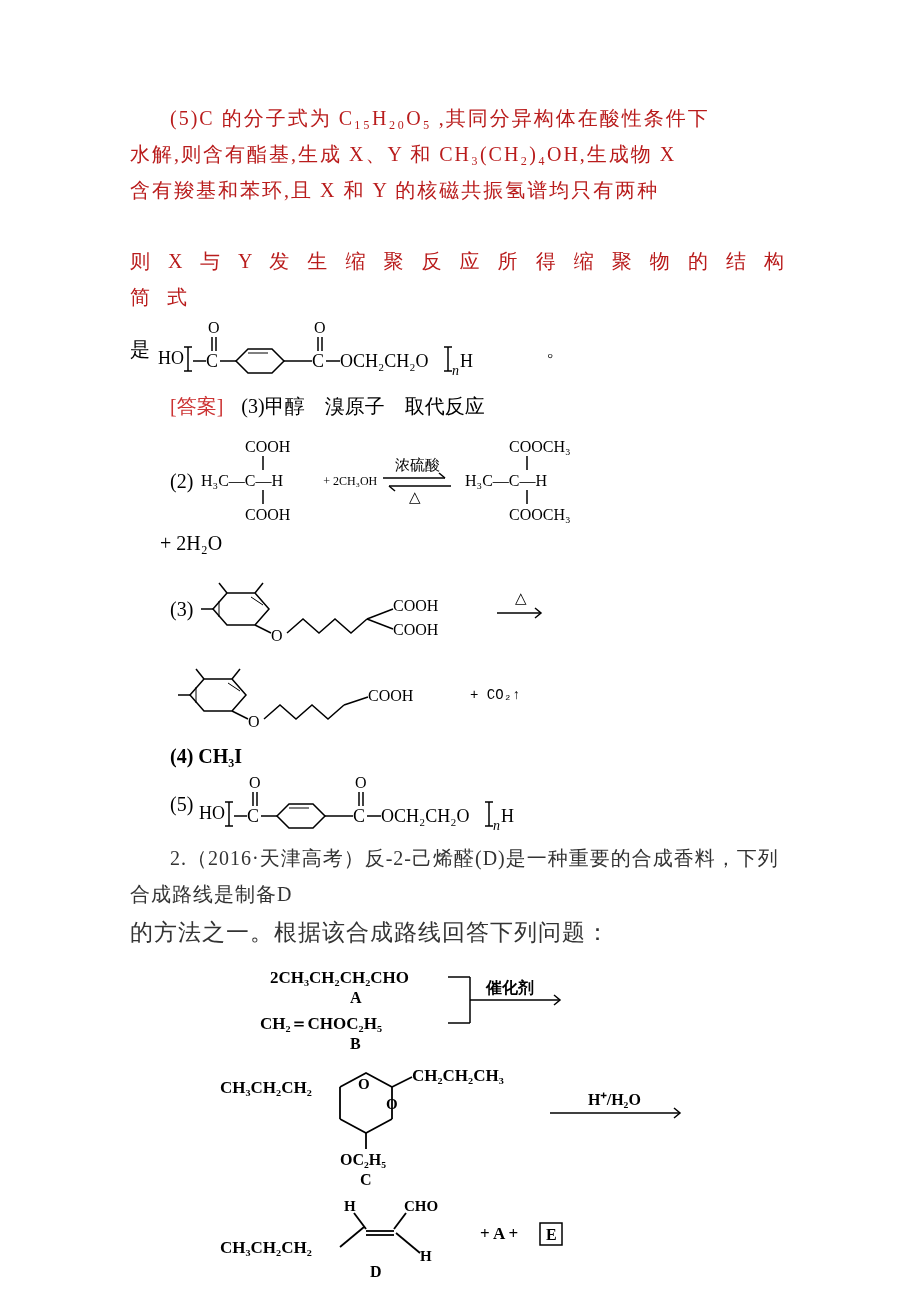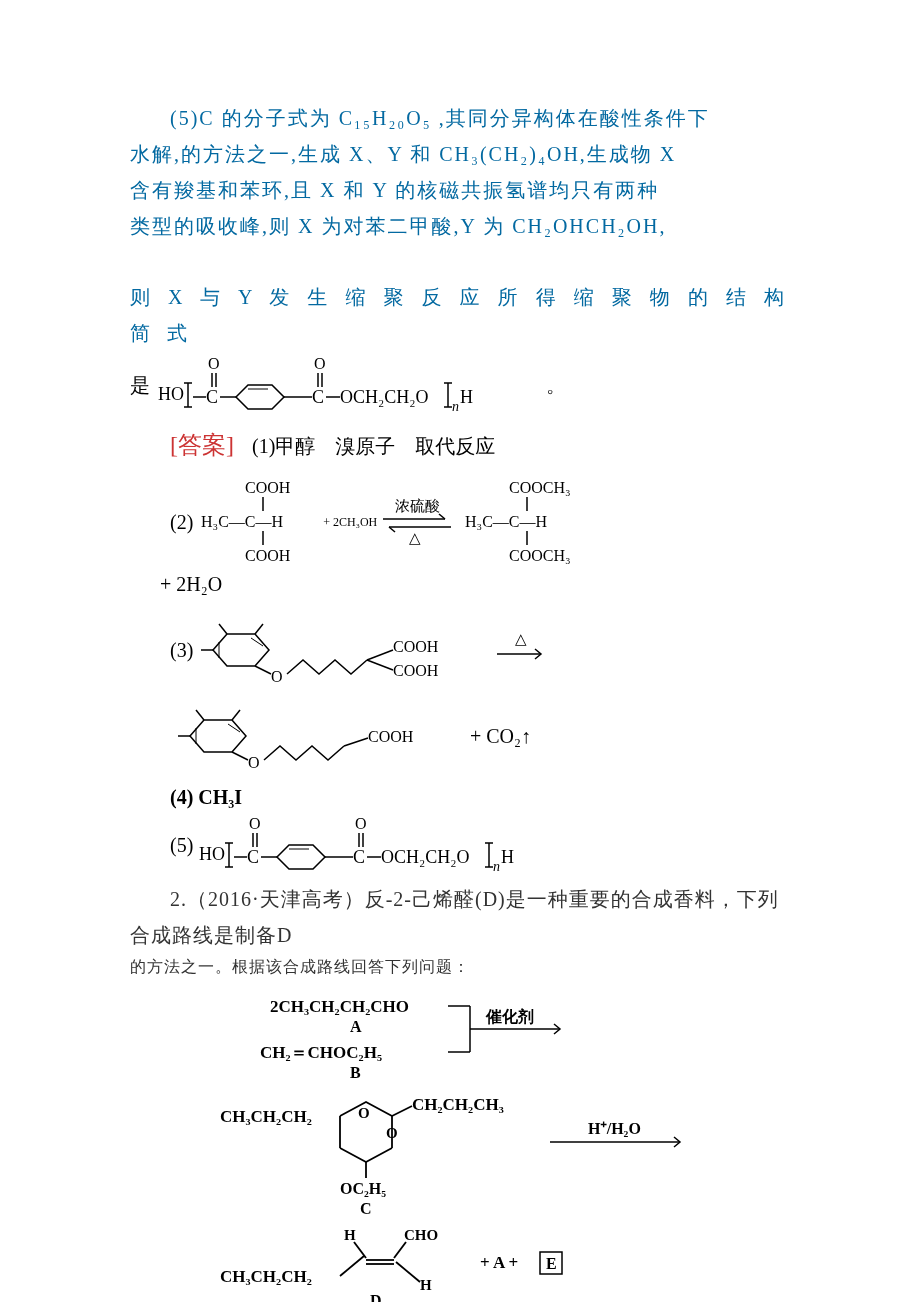--- a/index.html
+++ b/index.html
@@ -13,56 +13,55 @@
     padding: 100px 130px 60px 130px;
     box-sizing: border-box;
     width: 920px;
   }
   .para {
     font-size: 20px;
     line-height: 1.8;
     text-align: justify;
     text-indent: 2em;
     letter-spacing: 2px;
-    color: #0369a1;
+    color: #b91c1c;
   }
   .answer-label { color: #cc3333; }
   .formula-row {
     margin: 6px 0 6px 40px;
   }
   .formula-row svg { display: block; }
   .q2-indent {
     font-size: 20px;
     line-height: 1.8;
     text-indent: 2em;
     letter-spacing: 1px;
     color: #333;
   }
   .q2-noindent {
-    font-size: 16px;
+    font-size: 23px;
     line-height: 1.8;
     text-indent: 0;
     letter-spacing: 1px;
     color: #333;
   }
   .scheme-block {
     margin: 10px 0 10px 0;
     display:flex;
     justify-content:center;
   }
 </style>
 </head>
 <body>
 
 <div class="page">
 
   <div class="para">(5)C 的分子式为 C₁₅H₂₀O₅ ,其同分异构体在酸性条件下</div>
-  <div class="para" style="text-indent:0;">水解,的方法之一,生成 X、Y 和 CH₃(CH₂)₄OH,生成物 X</div>
+  <div class="para" style="text-indent:0;">水解,则含有酯基,生成 X、Y 和 CH₃(CH₂)₄OH,生成物 X</div>
   <div class="para" style="text-indent:0;">含有羧基和苯环,且 X 和 Y 的核磁共振氢谱均只有两种</div>
-  <div class="para" style="text-indent:0;">类型的吸收峰,则 X 为对苯二甲酸,Y 为 CH₂OHCH₂OH,</div>
   <div class="para" style="text-indent:0; letter-spacing:6px;margin-top:35px;">则 X 与 Y 发 生 缩 聚 反 应 所 得 缩 聚 物 的 结 构 简 式</div>
 
   <div style="display:flex; align-items:center; gap:8px; margin-top:4px;">
     <span style="font-size:20px;">是</span>
     <svg width="380" height="60" viewBox="0 0 380 60">
       <text x="0" y="45" font-size="18" font-family="serif">HO</text>
       <line x1="30" y1="28" x2="30" y2="52" stroke="#000" stroke-width="1.5"></line>
       <line x1="26" y1="28" x2="34" y2="28" stroke="#000" stroke-width="1.5"></line>
       <line x1="26" y1="52" x2="34" y2="52" stroke="#000" stroke-width="1.5"></line>
 
@@ -89,22 +88,22 @@
       <line x1="290" y1="28" x2="290" y2="52" stroke="#000" stroke-width="1.5"></line>
       <line x1="286" y1="28" x2="294" y2="28" stroke="#000" stroke-width="1.5"></line>
       <line x1="286" y1="52" x2="294" y2="52" stroke="#000" stroke-width="1.5"></line>
       <text x="294" y="56" font-size="14" font-style="italic" font-family="serif">n</text>
       <text x="302" y="48" font-size="18" font-family="serif">H</text>
     </svg>
     <span style="font-size:20px;">。</span>
   </div>
 
   <div style="margin-top:14px;">
-    <span class="answer-label" style="font-size:24px; margin-left:40px;margin-top:45px;">[答案]</span>
-    <span style="font-size:20px; margin-left:14px;">(1)甲醇　溴原子　取代反应</span>
+    <span class="answer-label" style="font-size:20px; margin-left:40px;margin-top:45px;">[答案]</span>
+    <span style="font-size:20px; margin-left:14px;">(3)甲醇　溴原子　取代反应</span>
   </div>
 
   <div class="formula-row" style="display:flex; align-items:center; flex-wrap:wrap; margin-top:16px;">
     <span style="font-size:20px; align-self:center;">(2)</span>
     <svg width="130" height="90" viewBox="0 0 130 90">
       <text x="52" y="16" font-size="16" font-family="serif">COOH</text>
       <line x1="70" y1="20" x2="70" y2="34" stroke="#000" stroke-width="1.5"></line>
       <text x="8" y="50" font-size="16" font-family="serif">H₃C—C—H</text>
       <line x1="70" y1="54" x2="70" y2="68" stroke="#000" stroke-width="1.5"></line>
       <text x="52" y="84" font-size="16" font-family="serif">COOH</text>
@@ -163,21 +162,21 @@
       <line x1="58" y1="28" x2="70" y2="36" stroke="#000" stroke-width="1"></line>
       <line x1="34" y1="24" x2="26" y2="14" stroke="#000" stroke-width="1.5"></line>
       <line x1="62" y1="24" x2="70" y2="14" stroke="#000" stroke-width="1.5"></line>
       <line x1="20" y1="40" x2="8" y2="40" stroke="#000" stroke-width="1.5"></line>
       <line x1="62" y1="56" x2="78" y2="64" stroke="#000" stroke-width="1.5"></line>
       <text x="78" y="72" font-size="16" font-family="serif">O</text>
       <polyline points="94,64 110,50 126,64 142,50 158,64 174,50" fill="none" stroke="#000" stroke-width="1.5"></polyline>
       <line x1="174" y1="50" x2="198" y2="42" stroke="#000" stroke-width="1.5"></line>
       <text x="198" y="46" font-size="16" font-family="serif">COOH</text>
     </svg>
-    <span style="font-size:20px;">+ CO₂↑</span>
+    <span style="font-size:14px;font-family:Liberation Mono, monospace;">+ CO₂↑</span>
   </div>
 
   <div style="font-size:20px; margin-left:40px; margin-top:10px;font-weight:bold;">(4) CH₃I</div>
 
   <div class="formula-row" style="display:flex; align-items:center; margin-top:6px;">
     <span style="font-size:20px;">(5)</span>
     <svg width="380" height="60" viewBox="0 0 380 60">
       <text x="6" y="45" font-size="18" font-family="serif">HO</text>
       <line x1="36" y1="28" x2="36" y2="52" stroke="#000" stroke-width="1.5"></line>
       <line x1="32" y1="28" x2="40" y2="28" stroke="#000" stroke-width="1.5"></line>

